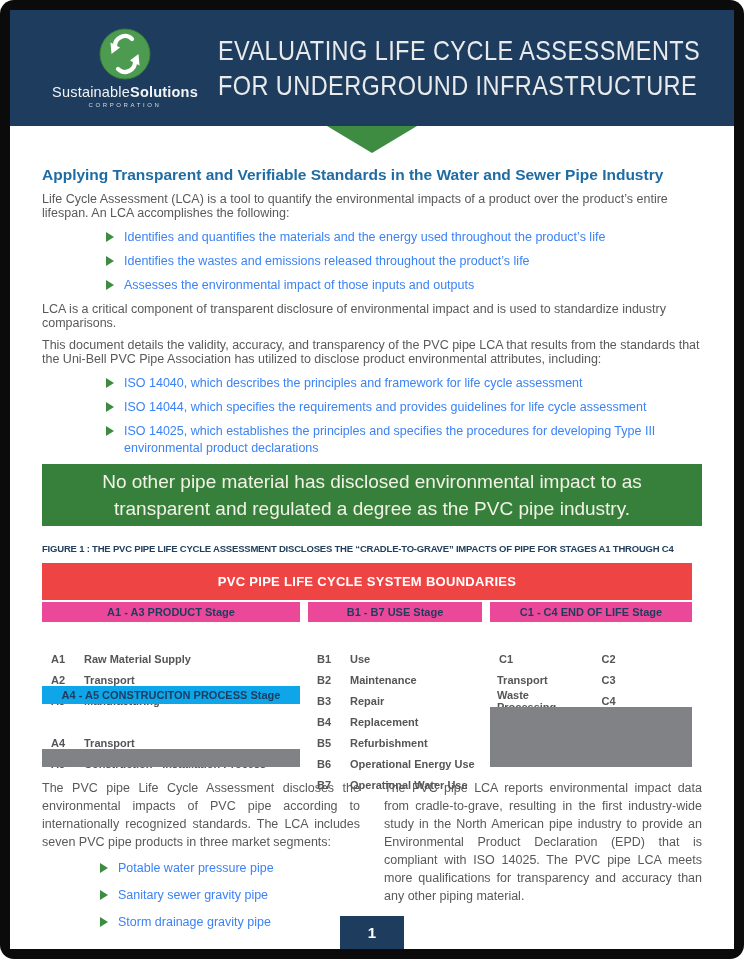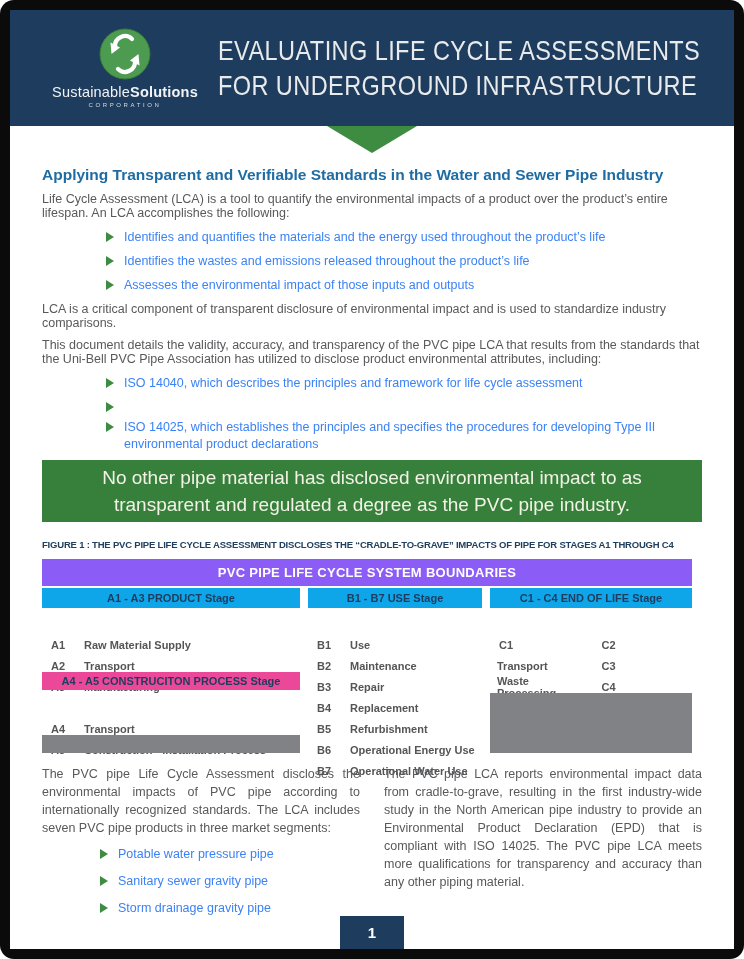--- a/index.html
+++ b/index.html
@@ -32,30 +32,30 @@
          border-bottom:5px solid transparent; margin:3px 10px 0 0; }
 
   .callout { margin-top:7px; height:62px; background:#37803b; color:#f2f2e6; font-size:19px;
              line-height:27px; display:flex; align-items:center; justify-content:center;
              text-align:center; padding:0 32px; }
 
   .figcaption { margin-top:17px; color:#21405f; font-size:9.5px; font-weight:bold; letter-spacing:-0.2px; }
 
   
   .lca-table { margin-top:9px; width:650px; }
-  .t-title { height:27px; background:#8b5cf6; color:#ffffff; font-size:13px; font-weight:bold;
+  .t-title { height:37px; background:#ef4444; color:#ffffff; font-size:13px; font-weight:bold;
              letter-spacing:0.3px; display:flex; align-items:center; justify-content:center; }
   .t-cols { margin-top:2px; display:grid; grid-template-columns:258px 174px 202px; column-gap:8px; }
   .t-col { display:grid; grid-template-columns:32px 1fr; gap:3px; grid-auto-rows:18px; }
-  .t-col .th { grid-column:1 / 3; height:20px; background:#0ea5e9; color:#1d3c5e; font-size:11px;
+  .t-col .th { grid-column:1 / 3; height:20px; background:#ec4899; color:#1d3c5e; font-size:11px;
                font-weight:bold; display:flex; align-items:center; justify-content:center; }
   .cell { background:#e4e4e5; color:#545557; font-size:11px; font-weight:bold; display:flex; align-items:center;margin-top:36px; }
   .cell.code { justify-content:center; }
   .cell.label { padding-left:7px;border-radius:9px; }
-  .subheader { grid-column:1 / 3; background:#ec4899; color:#1d3c5e; font-size:11px; font-weight:bold;
+  .subheader { grid-column:1 / 3; background:#0ea5e9; color:#1d3c5e; font-size:11px; font-weight:bold;
                display:flex; align-items:center; justify-content:center; }
   .filler { background:#808285; grid-column:1 / 3; }
   .filler.tall { grid-row:span 3; }
 
   
   .two-col { display:flex; gap:24px; margin-top:12px; }
   .two-col .col { flex:1; }
   .two-col p { color:#58595b; font-size:12.5px; line-height:18px; text-align:justify; }
   .two-col ul.bullets { margin-left:58px; }
   .two-col ul.bullets li { margin-bottom:10px; }
@@ -113,20 +113,21 @@
       <p class="body-text">LCA is a critical component of transparent disclosure of environmental impact and is used to standardize industry comparisons.</p>
       <p class="body-text">This document details the validity, accuracy, and transparency of the PVC pipe LCA that results from the standards that the Uni-Bell PVC Pipe Association has utilized to disclose product environmental attributes, including:</p>
 
       <ul class="bullets">
         <li>
             <span class="tri"></span>
             <span>ISO 14040, which describes the principles and framework for life cycle assessment</span>
           </li>
         <li>
             <span class="tri"></span>
+            <span>ISO 14044, which specifies the requirements and provides guidelines for life cycle assessment</span>
           </li>
         <li>
             <span class="tri"></span>
             <span>ISO 14025, which establishes the principles and specifies the procedures for developing Type III environmental product declarations</span>
           </li>
       </ul>
 
       <div class="callout">No other pipe material has disclosed environmental impact to as transparent and regulated a degree as the PVC pipe industry.</div>
 
       <div class="figcaption">FIGURE 1 : THE PVC PIPE LIFE CYCLE ASSESSMENT DISCLOSES THE “CRADLE-TO-GRAVE” IMPACTS OF PIPE FOR STAGES A1 THROUGH C4</div>

